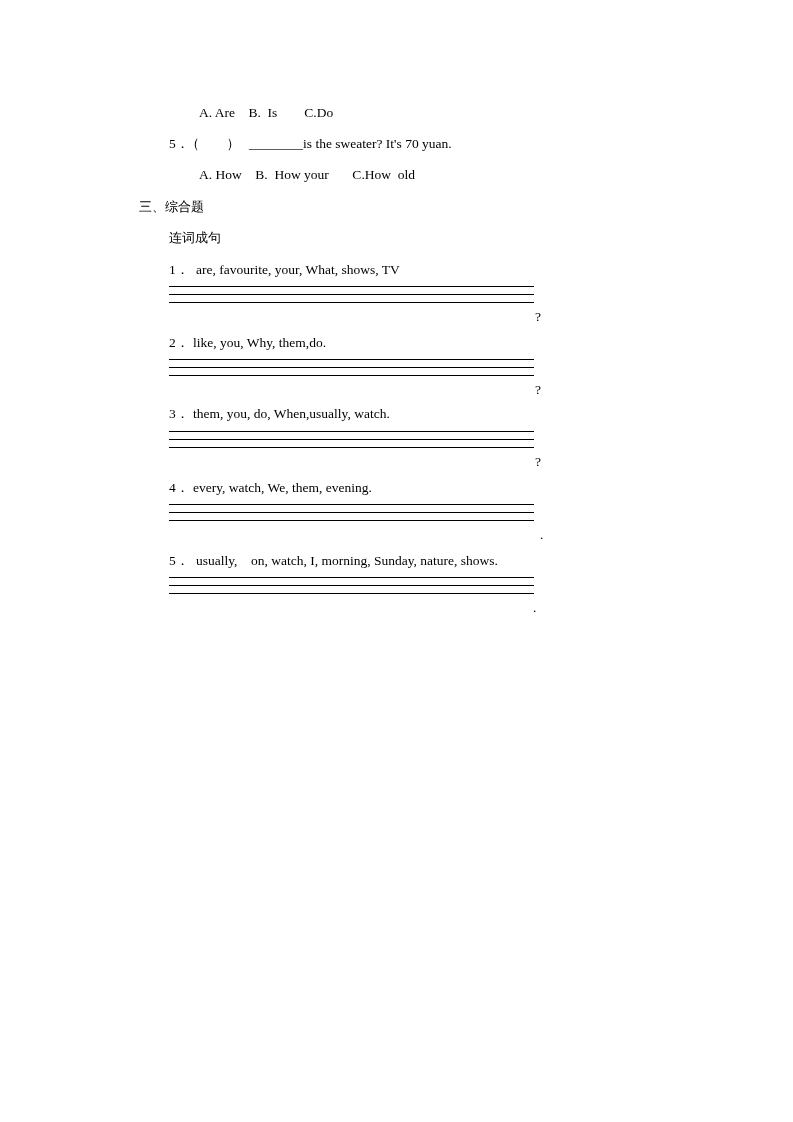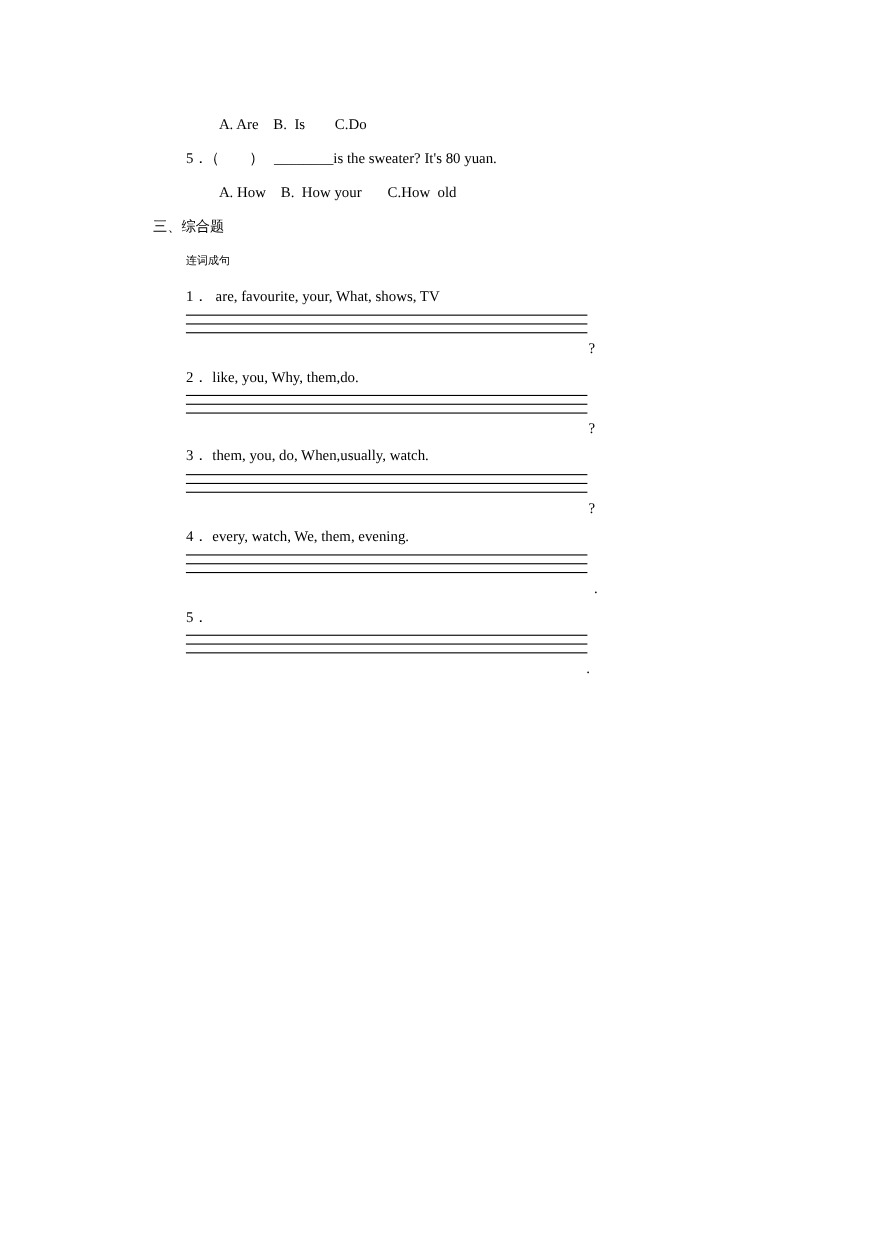--- a/index.html
+++ b/index.html
@@ -26,21 +26,21 @@
 
   
   .line {
     position: absolute;
     white-space: pre;
     font-size: 13.5px;
     line-height: 16px;
   }
   .cn {
     font-family: Liberation Serif, serif;
-    font-size: 10px;
+    font-size: 13px;
   }
   .cn-bold {
     font-family: "DejaVu Sans", sans-serif;
     font-size: 13px;
     text-align: right;
   }
 
   
   .rules {
     position: absolute;
@@ -61,21 +61,21 @@
 </style>
 </head>
 <body>
 
 <div class="page">
 
   <div class="line" style="left:178px; top:105px;">A. Are    B.  Is        C.Do</div>
 
   <div class="line" style="left:148px; top:136px;">5．</div>
   <div class="line" style="left:165px; top:136px;">（        ）</div>
-  <div class="line" style="left:228px; top:136px;">________is the sweater? It's 80 yuan.</div>
+  <div class="line" style="left:228px; top:136px;">________is the sweater? It's 70 yuan.</div>
   <div class="line" style="left:178px; top:167px;">A. How    B.  How your       C.How  old</div>
 
   <div class="line cn-bold" style="left:118px; top:199px;">三、综合题</div>
   <div class="line cn" style="left:148px; top:230px;">连词成句</div>
 
   <div class="line" style="left:148px; top:262px;">1．</div>
   <div class="line" style="left:175px; top:262px;">are, favourite, your, What, shows, TV</div>
   <div class="rules" style="left:148px; top:286px; width:365px;">
     <div class="rule"></div>
     <div class="rule"></div>
@@ -104,20 +104,21 @@
   <div class="line" style="left:148px; top:480px;">4．</div>
   <div class="line" style="left:172px; top:480px;">every, watch, We, them, evening.</div>
   <div class="rules" style="left:148px; top:504px; width:365px;">
     <div class="rule"></div>
     <div class="rule"></div>
     <div class="rule"></div>
   </div>
   <div class="endmark" style="left:519px; top:528px;">.</div>
 
   <div class="line" style="left:148px; top:553px;">5．</div>
+  <div class="line" style="left:175px; top:553px;">usually,    on, watch, I, morning, Sunday, nature, shows.</div>
   <div class="rules" style="left:148px; top:577px; width:365px;">
     <div class="rule"></div>
     <div class="rule"></div>
     <div class="rule"></div>
   </div>
   <div class="endmark" style="left:512px; top:601px;">.</div>
 
 </div>
 
 </body></html>

